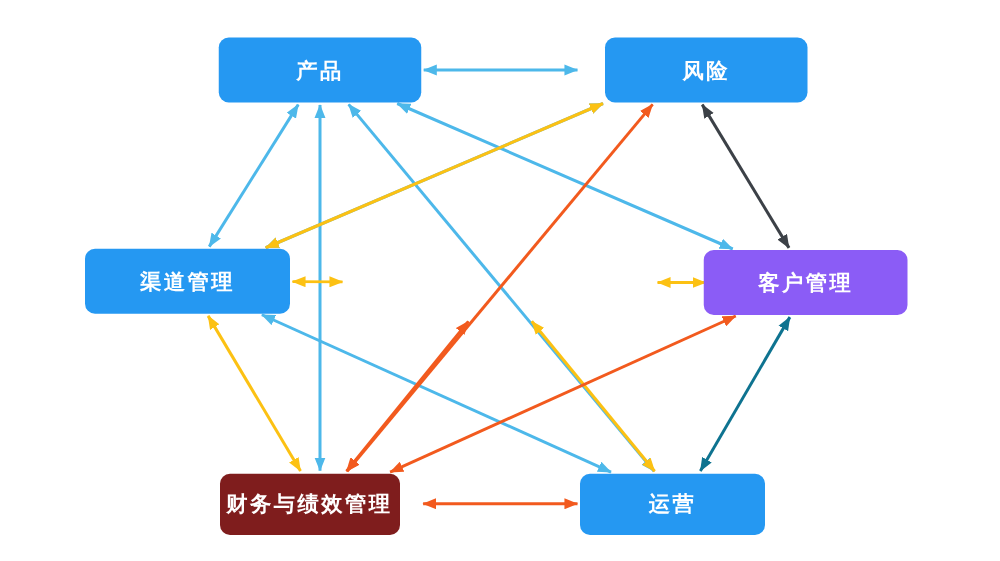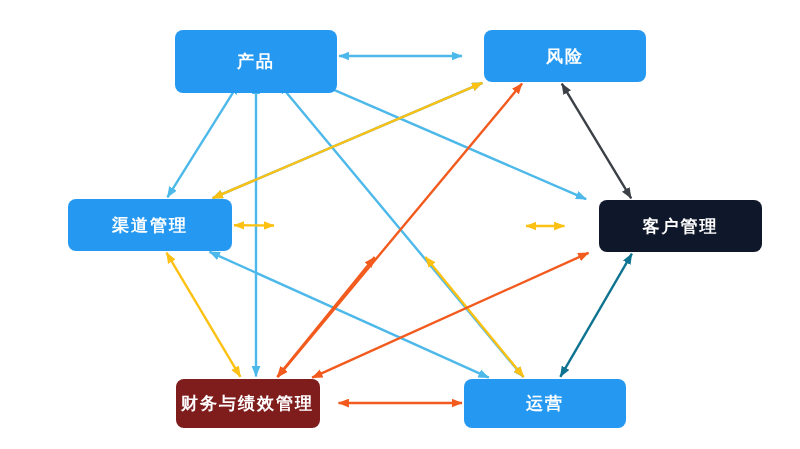--- a/index.html
+++ b/index.html
@@ -84,32 +84,32 @@
       <line x1="166.5" y1="252.7" x2="240.4" y2="376.8" stroke="#fcc113" stroke-width="2.4" marker-start="url(#arrow-yellow)" marker-end="url(#arrow-yellow)"></line>
       <line x1="425.4" y1="257.0" x2="523.7" y2="377.0" stroke="#fcc113" stroke-width="2.4" marker-start="url(#arrow-yellow)" marker-end="url(#arrow-yellow)"></line>
       <line x1="338.5" y1="403.0" x2="462.0" y2="403.0" stroke="#f25a1e" stroke-width="2.4" marker-start="url(#arrow-orange)" marker-end="url(#arrow-orange)"></line>
       <line x1="277.7" y1="377.0" x2="522.1" y2="83.5" stroke="#f25a1e" stroke-width="2.4" marker-start="url(#arrow-orange)" marker-end="url(#arrow-orange)"></line>
       <line x1="312.1" y1="377.7" x2="588.6" y2="252.8" stroke="#f25a1e" stroke-width="2.4" marker-start="url(#arrow-orange)" marker-end="url(#arrow-orange)"></line>
       <line x1="374.7" y1="257.1" x2="277.2" y2="376.9" stroke="#f25a1e" stroke-width="2.4" marker-start="url(#arrow-orange)" marker-end="url(#arrow-orange)"></line>
       <line x1="561.8" y1="83.7" x2="631.2" y2="198.3" stroke="#3c4147" stroke-width="2.4" marker-start="url(#arrow-dark)" marker-end="url(#arrow-dark)"></line>
       <line x1="631.9" y1="253.7" x2="560.3" y2="376.8" stroke="#0e7390" stroke-width="2.4" marker-start="url(#arrow-teal)" marker-end="url(#arrow-teal)"></line>
     </svg>
   <div id="node-layer">
-      <div class="node blue" style="left: 175px; top: 30px; width: 162px; height: 63px; background: rgb(37, 152, 242); font-family: Liberation Mono, monospace;">
+      <div class="node blue" style="left: 175px; top: 30px; width: 162px; height: 52px; background: rgb(37, 152, 242); font-family: Liberation Mono, monospace;">
         <span>产品</span>
       </div>
       <div class="node blue" style="left: 464px; top: 30px; width: 162px; height: 52px; background: rgb(37, 152, 242); margin-left: 20px;">
         <span>风险</span>
       </div>
       <div class="node blue" style="left: 68px; top: 199px; width: 164px; height: 52px; background: rgb(37, 152, 242);">
         <span>渠道管理</span>
       </div>
-      <div class="node blue" style="left: 599px; top: 200px; width: 163px; height: 52px; background: #0f172a;">
+      <div class="node blue" style="left: 563px; top: 200px; width: 163px; height: 52px; background: #8b5cf6;">
         <span>客户管理</span>
       </div>
       <div class="node blue" style="left: 175.5px; top: 378.5px; width: 144px; height: 49px; background: #7f1d1d;">
         <span>财务与绩效管理</span>
       </div>
-      <div class="node blue" style="left: 464px; top: 378.5px; width: 162px; height: 49px; background: rgb(37, 152, 242);">
+      <div class="node blue" style="left: 464px; top: 378.5px; width: 148px; height: 49px; background: rgb(37, 152, 242);">
         <span>运营</span>
       </div>
     </div>
 </div>
 
 </body></html>

